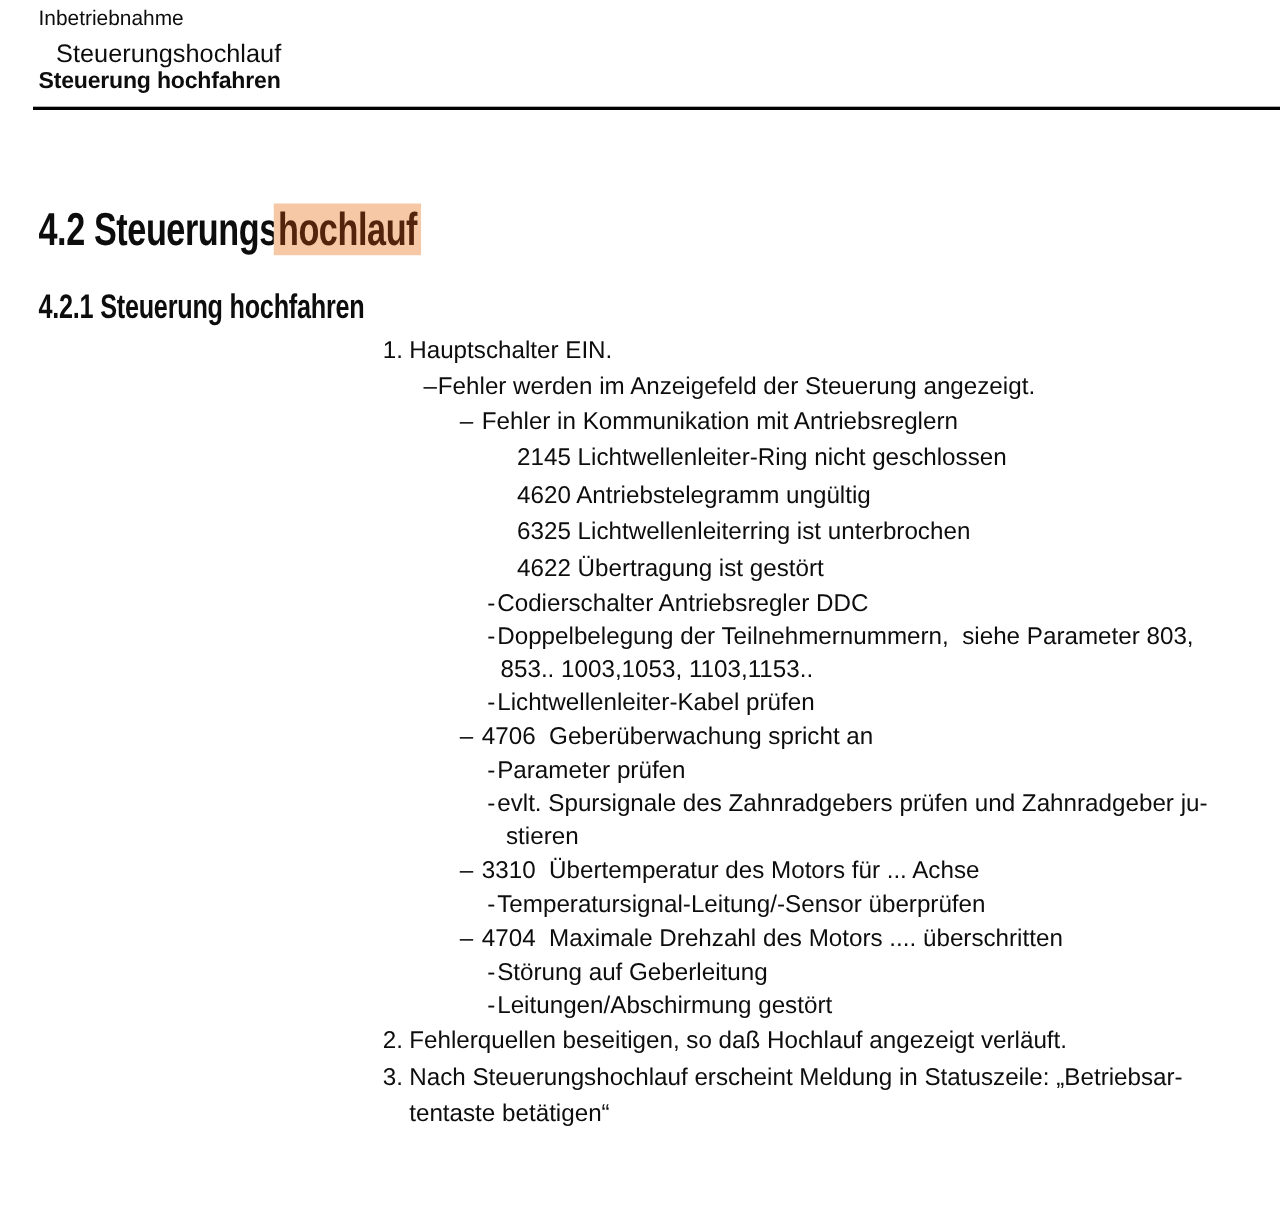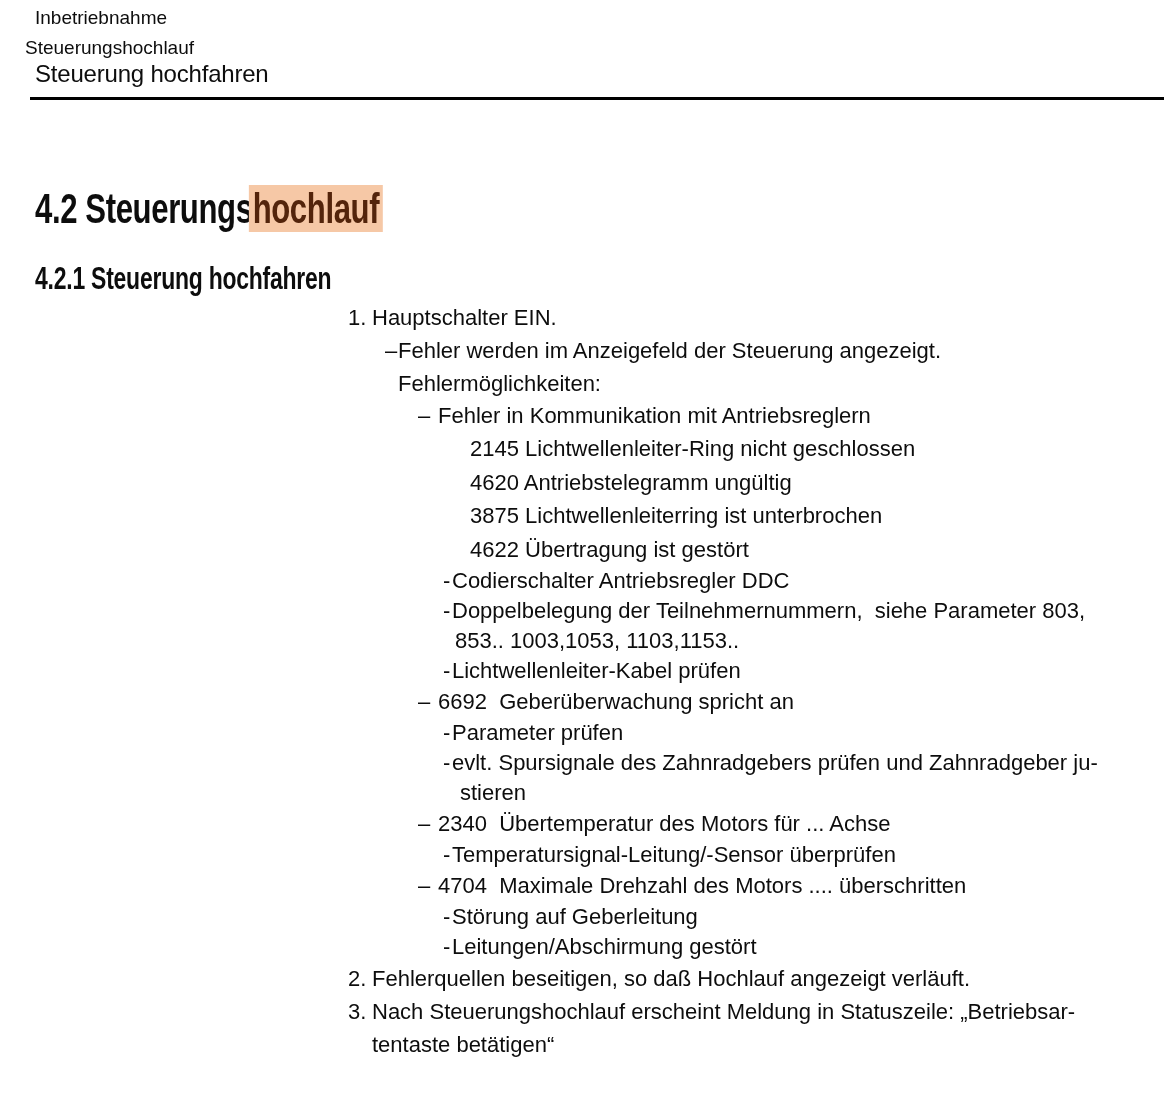--- a/index.html
+++ b/index.html
@@ -6,22 +6,22 @@
   html, body { margin: 0; padding: 0; }
   body {
     width: 1164px; height: 1100px;
     background: #ffffff;
     font-family: "Liberation Sans", sans-serif;
     color: #0d0d0d;
   }
   .page { position: relative; width: 1164px; height: 1100px; overflow: hidden; background: #fff; border-radius: 16px; }
   .rh-line { line-height: 30px; }
   .rh-l1 { position: absolute; left: 35px; top: 3px;  font-size: 19px; }
-  .rh-l2 { position: absolute; left: 25px; top: 33px; font-size: 19px; }
-  .rh-l3 { position: absolute; left: 35px; top: 59px; font-size: 24px; font-weight: normal; letter-spacing: -0.2px; }
+  .rh-l2 { position: absolute; left: 51px; top: 33px; font-size: 23px; }
+  .rh-l3 { position: absolute; left: 35px; top: 59px; font-size: 21px; font-weight: bold; letter-spacing: -0.2px; }
 
   .rule { position: absolute; left: 30px; right: 0; top: 97px; height: 3px; background: #000; }
 
   
   .h1 {
     position: absolute; left: 35px; top: 186px;
     font-size: 42px; font-weight: bold; line-height: 46px;
     white-space: pre; letter-spacing: -0.5px;
     transform: scaleX(0.74); transform-origin: 0 50%;
   }
@@ -66,35 +66,34 @@
   <div class="rh-l3 rh-line">Steuerung hochfahren</div>
   <div class="rule"></div>
 
   <div class="h1"><span>4.2 Steuerungs</span><span class="mark">hochlauf</span></div>
 
   <div class="h2">4.2.1 Steuerung hochfahren</div>
 
   <div class="content">
     <div class="line l-num"><span class="marker">1.</span><span class="txt">Hauptschalter EIN.</span></div>
     <div class="line l-dash1"><span class="marker">–</span><span class="txt">Fehler werden im Anzeigefeld der Steuerung angezeigt.</span></div>
-    <div class="line l-cont1"><span class="txt">Fehlermöglichkeiten:</span></div>
     <div class="line l-dash2"><span class="marker">–</span><span class="txt">Fehler in Kommunikation mit Antriebsreglern</span></div>
     <div class="line l-code"><span class="txt">2145 Lichtwellenleiter-Ring nicht geschlossen</span></div>
     <div class="line l-code"><span class="txt">4620 Antriebstelegramm ungültig</span></div>
-    <div class="line l-code"><span class="txt">3875 Lichtwellenleiterring ist unterbrochen</span></div>
+    <div class="line l-code"><span class="txt">6325 Lichtwellenleiterring ist unterbrochen</span></div>
     <div class="line l-code"><span class="txt">4622 Übertragung ist gestört</span></div>
     <div class="line l-hyph"><span class="marker">-</span><span class="txt">Codierschalter Antriebsregler DDC</span></div>
     <div class="line l-hyph"><span class="marker">-</span><span class="txt">Doppelbelegung der Teilnehmernummern,  siehe Parameter 803,</span></div>
     <div class="line l-cont2"><span class="txt">853.. 1003,1053, 1103,1153..</span></div>
     <div class="line l-hyph"><span class="marker">-</span><span class="txt">Lichtwellenleiter-Kabel prüfen</span></div>
-    <div class="line l-dash2"><span class="marker">–</span><span class="txt">6692  Geberüberwachung spricht an</span></div>
+    <div class="line l-dash2"><span class="marker">–</span><span class="txt">4706  Geberüberwachung spricht an</span></div>
     <div class="line l-hyph"><span class="marker">-</span><span class="txt">Parameter prüfen</span></div>
     <div class="line l-hyph"><span class="marker">-</span><span class="txt">evlt. Spursignale des Zahnradgebers prüfen und Zahnradgeber ju-</span></div>
     <div class="line l-cont3"><span class="txt">stieren</span></div>
-    <div class="line l-dash2"><span class="marker">–</span><span class="txt">2340  Übertemperatur des Motors für ... Achse</span></div>
+    <div class="line l-dash2"><span class="marker">–</span><span class="txt">3310  Übertemperatur des Motors für ... Achse</span></div>
     <div class="line l-hyph"><span class="marker">-</span><span class="txt">Temperatursignal-Leitung/-Sensor überprüfen</span></div>
     <div class="line l-dash2"><span class="marker">–</span><span class="txt">4704  Maximale Drehzahl des Motors .... überschritten</span></div>
     <div class="line l-hyph"><span class="marker">-</span><span class="txt">Störung auf Geberleitung</span></div>
     <div class="line l-hyph"><span class="marker">-</span><span class="txt">Leitungen/Abschirmung gestört</span></div>
     <div class="line l-num"><span class="marker">2.</span><span class="txt">Fehlerquellen beseitigen, so daß Hochlauf angezeigt verläuft.</span></div>
     <div class="line l-num"><span class="marker">3.</span><span class="txt">Nach Steuerungshochlauf erscheint Meldung in Statuszeile: „Betriebsar-</span></div>
     <div class="line l-cont0"><span class="txt">tentaste betätigen“</span></div>
   </div>
 
 </div>

